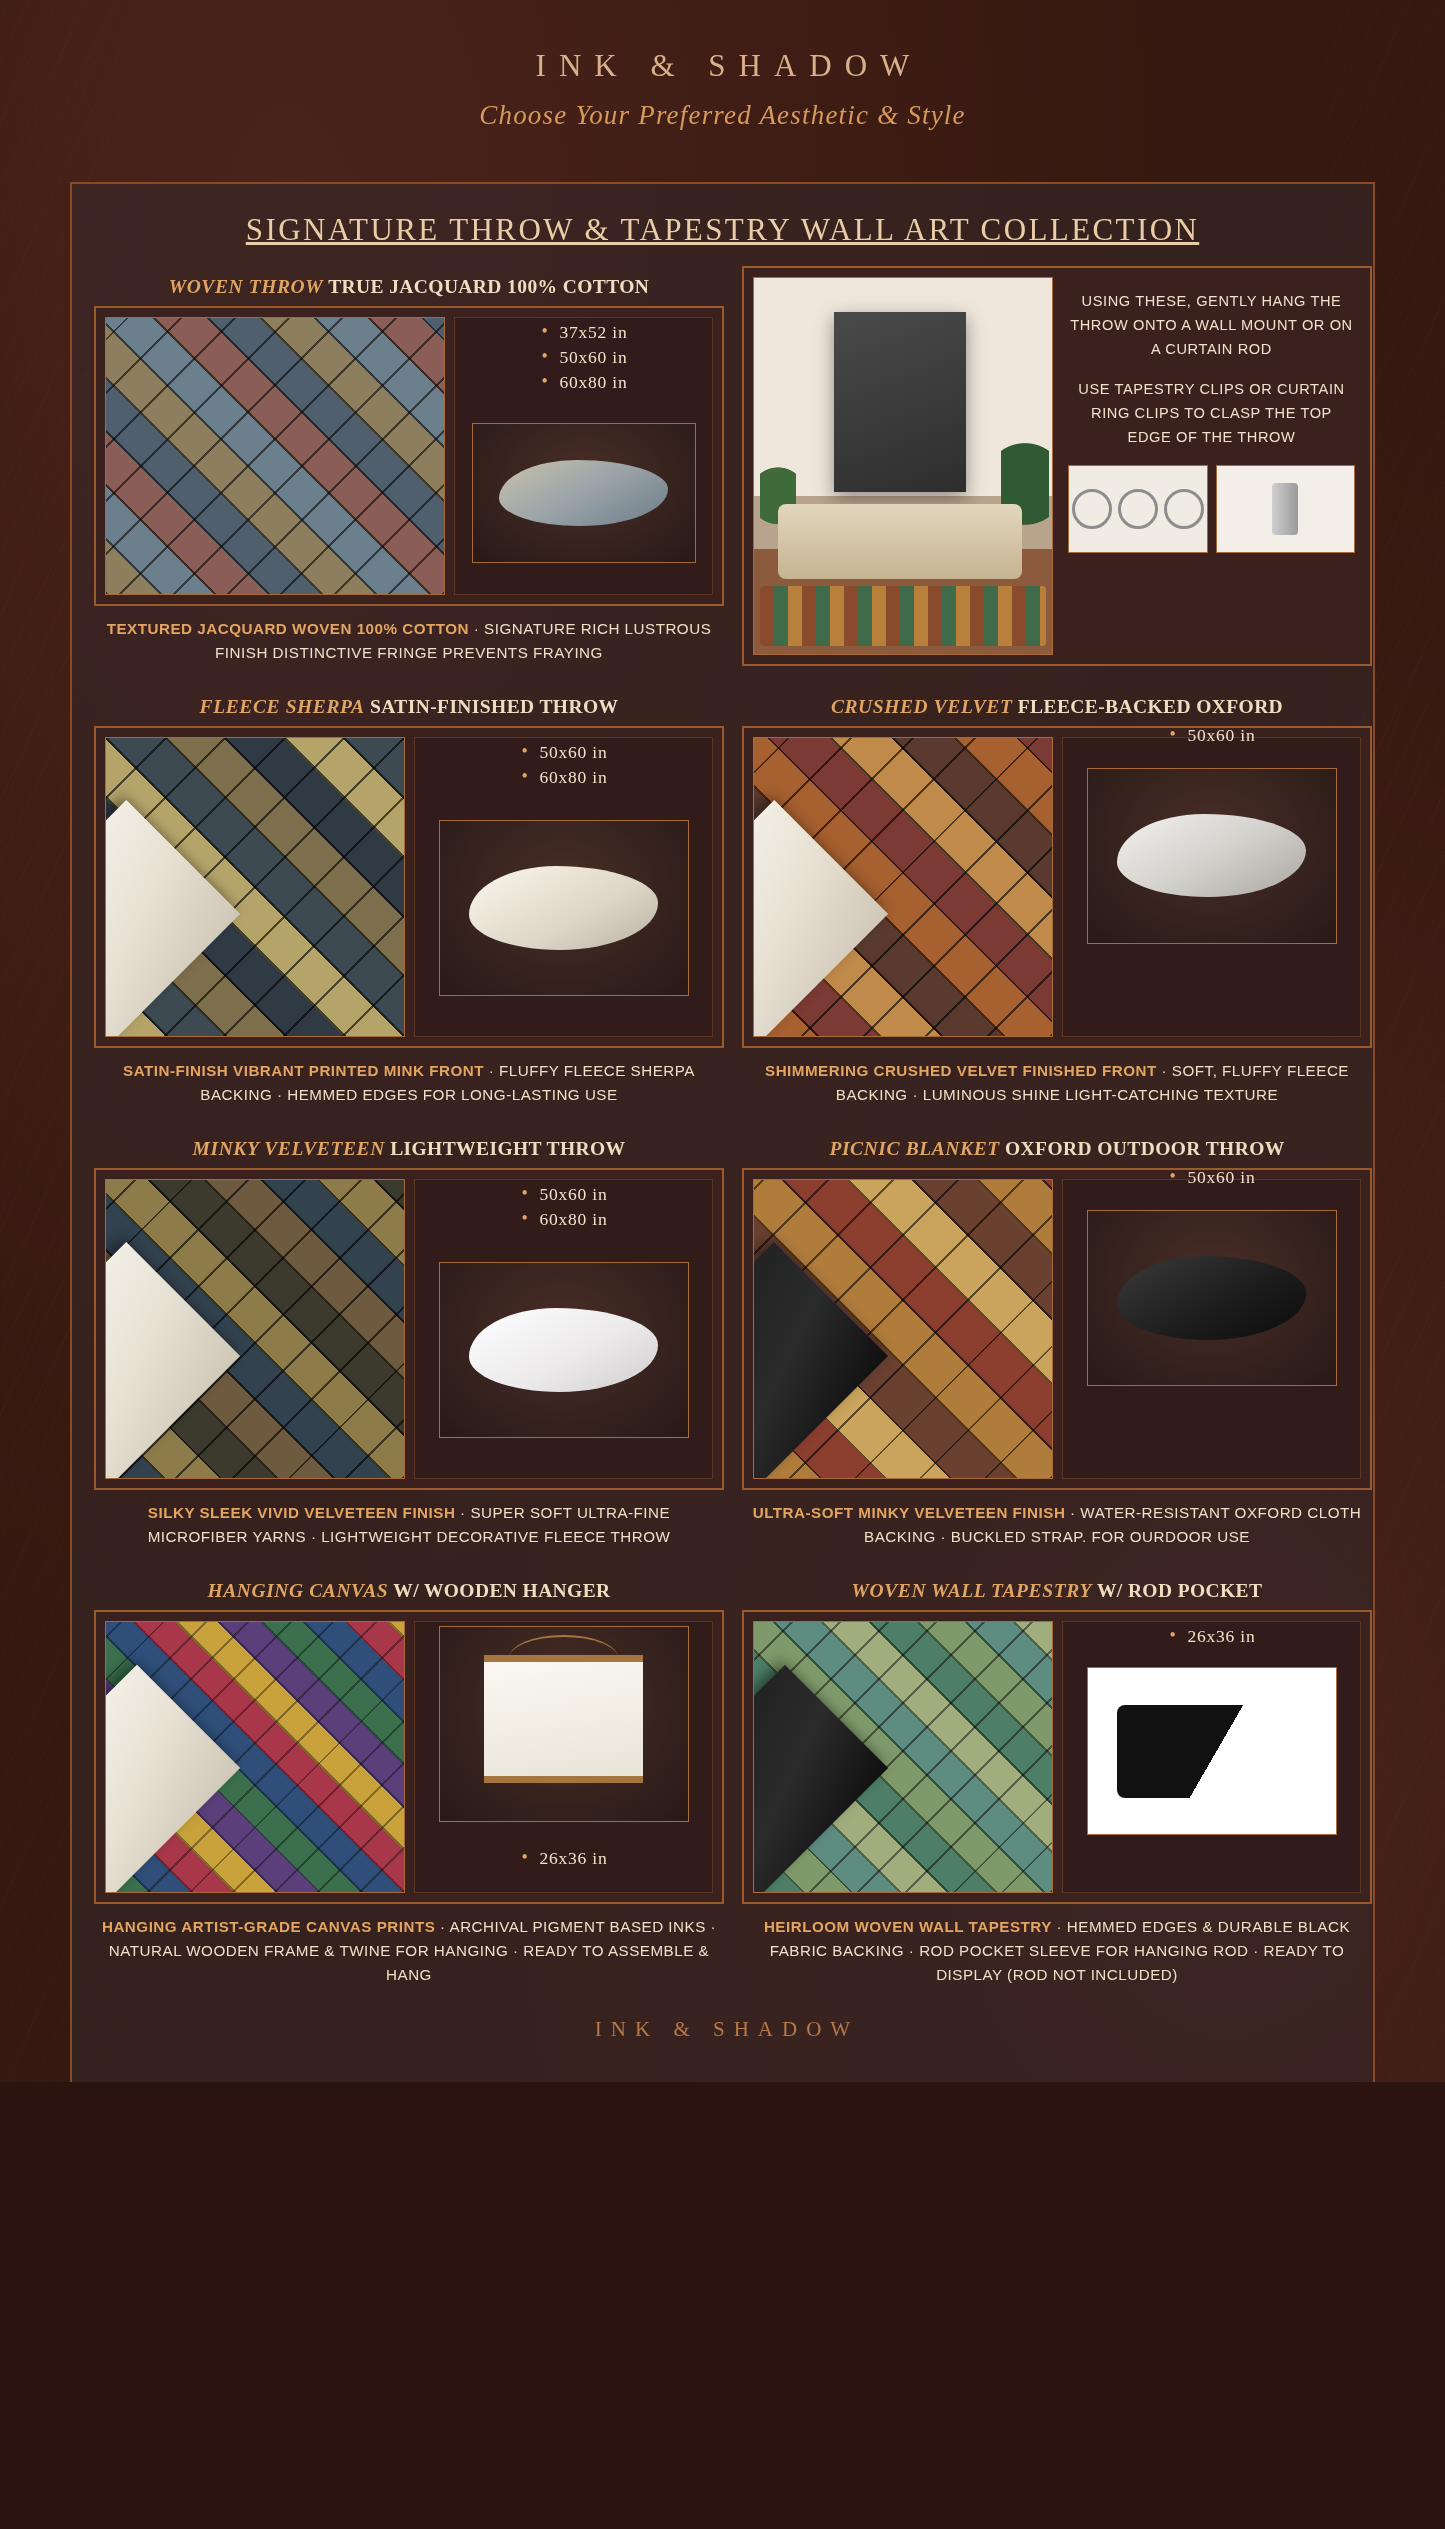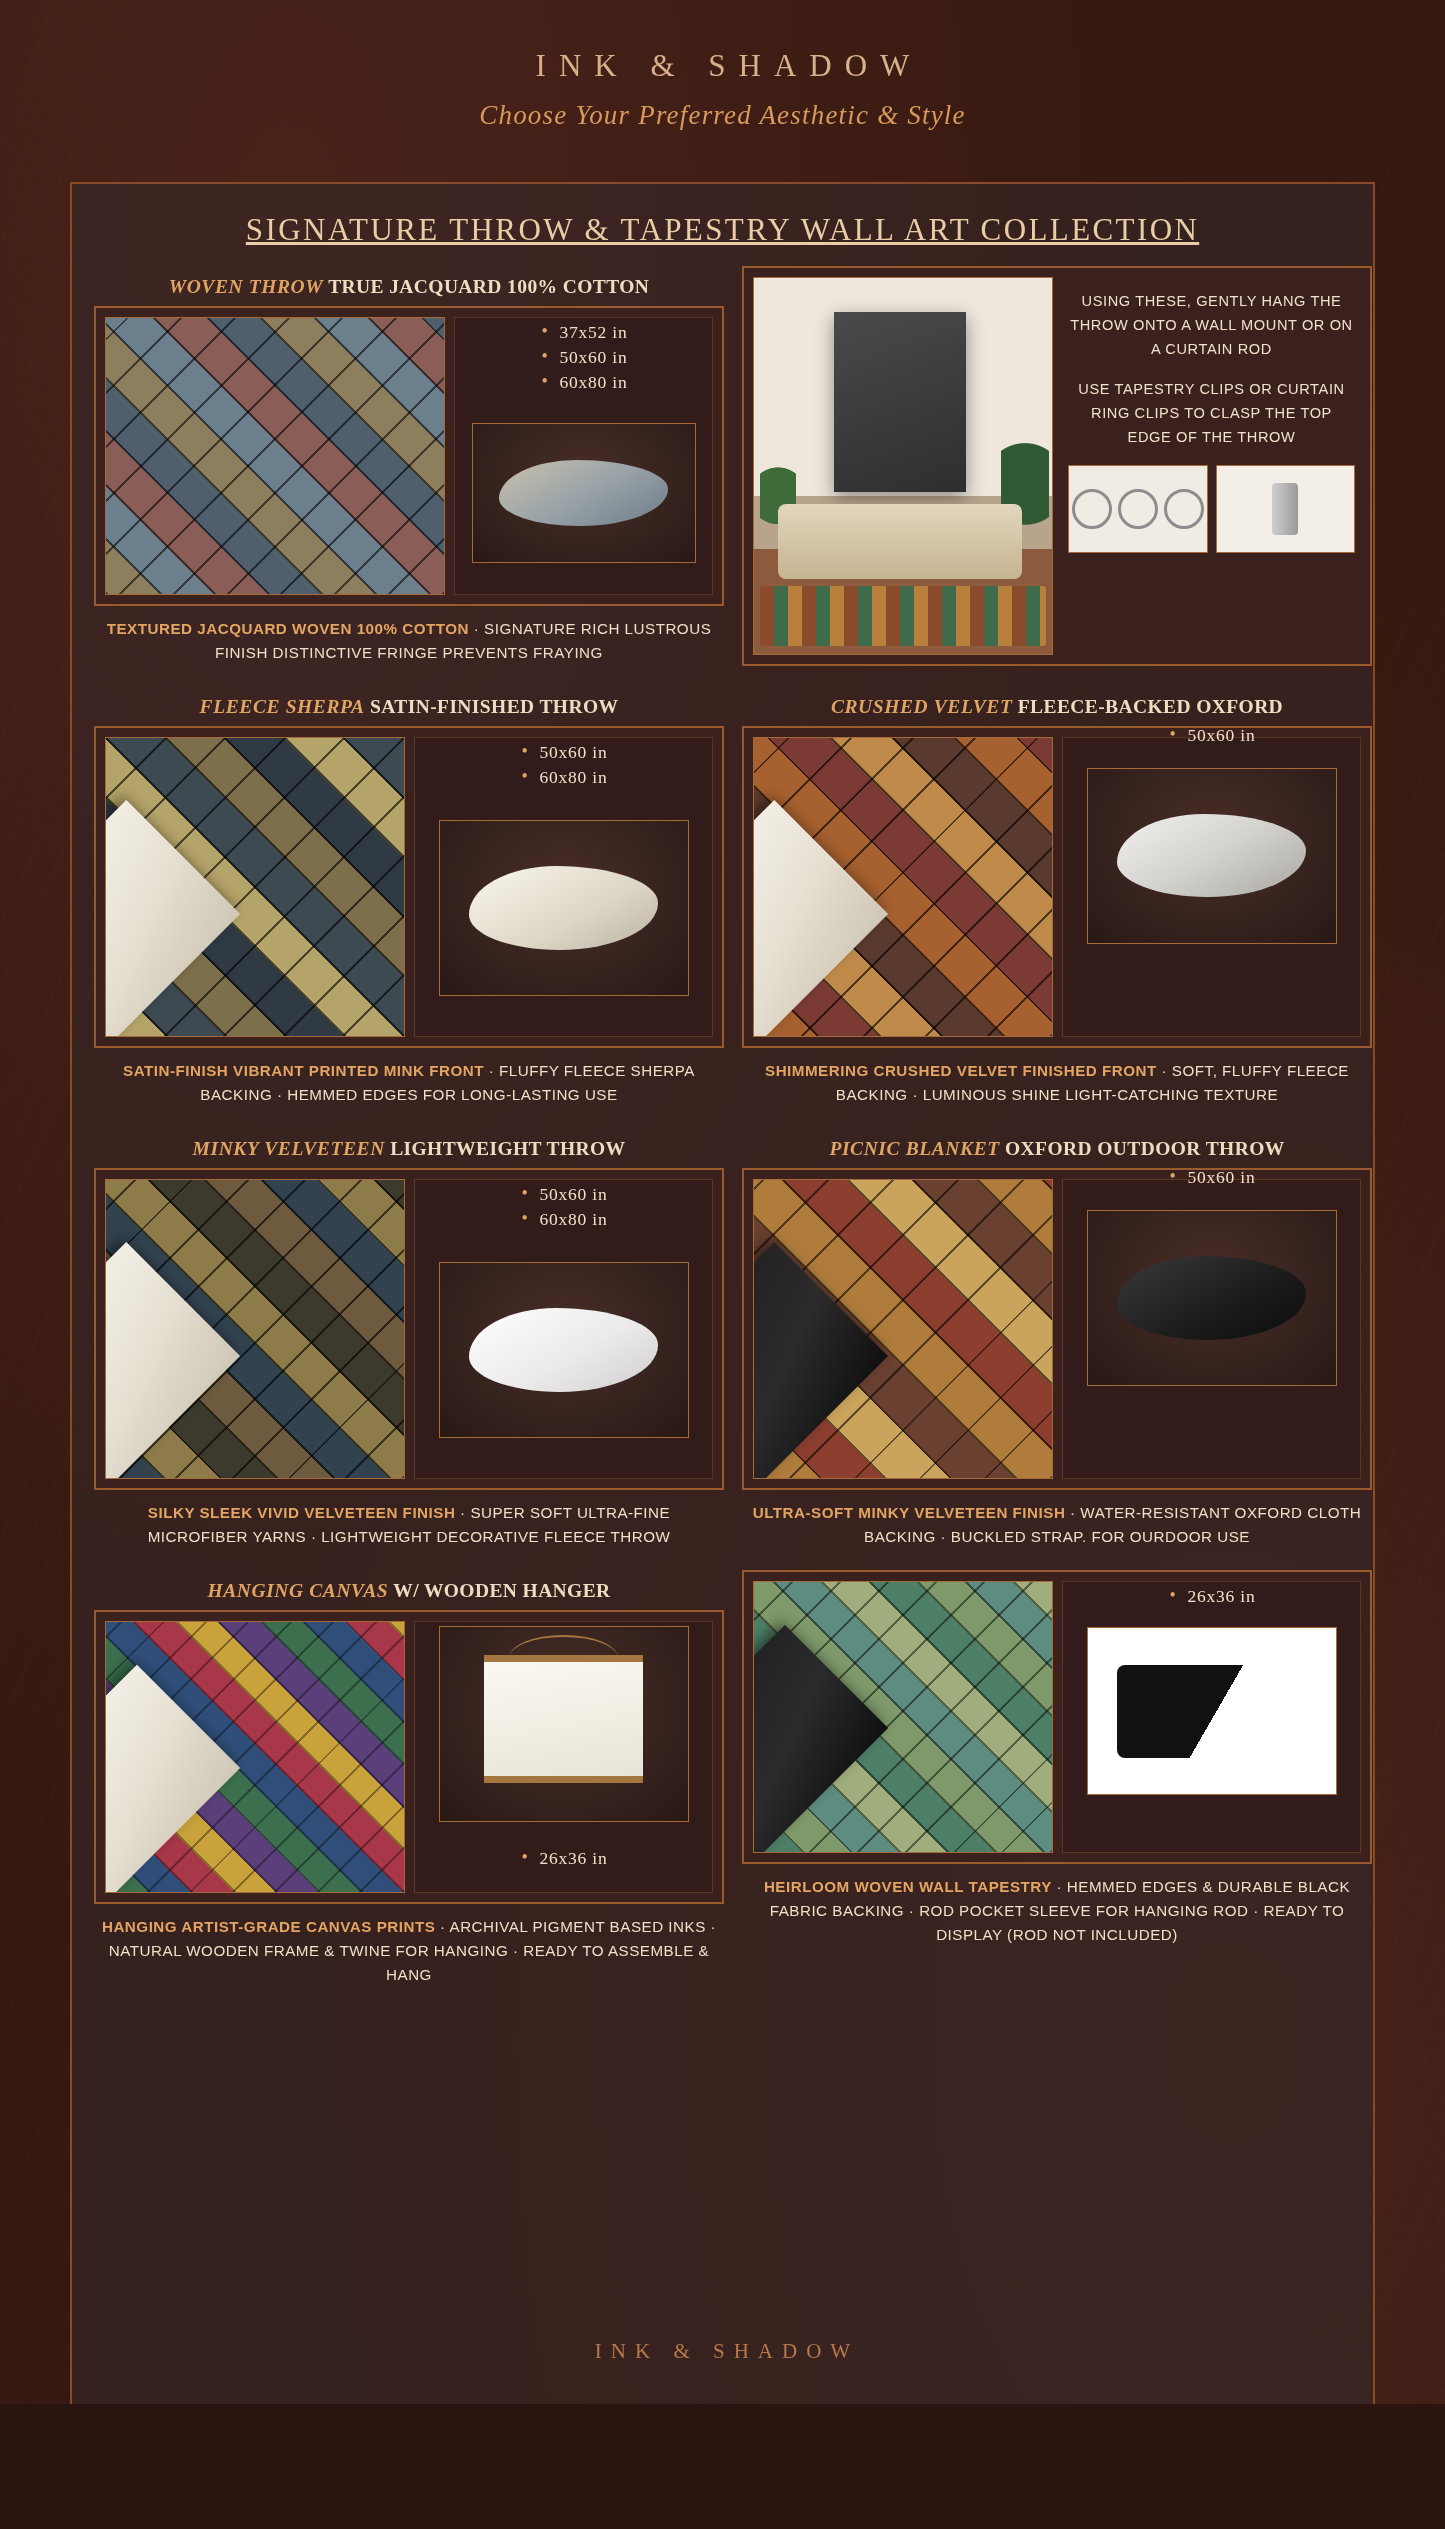--- a/index.html
+++ b/index.html
@@ -4,21 +4,21 @@
 <style>
   * { box-sizing: border-box; }
   html, body {
     margin: 0; padding: 0;
     background: #2b1410;
     font-family: "Liberation Sans", sans-serif;
   }
   .page {
     position: relative;
     width: 1445px;
-    height: 2404px;
+    height: 2082px;
     background:
       radial-gradient(ellipse at 20% 10%, #4a231b 0%, rgba(74,35,27,0) 55%),
       radial-gradient(ellipse at 85% 85%, #47221a 0%, rgba(71,34,26,0) 55%),
       #35180f;
     overflow: hidden;
   }
   
   .bg-deco {
     position: absolute; inset: 0;
     opacity: .20;
@@ -512,20 +512,24 @@
               <li>26x36 in</li>
             </ul>
           </div>
         </div>
         <div class="caption">
           <span class="lead">HANGING ARTIST-GRADE CANVAS PRINTS</span><span> · ARCHIVAL PIGMENT BASED INKS  ·  NATURAL WOODEN FRAME &amp; TWINE FOR HANGING · READY TO ASSEMBLE &amp; HANG</span>
         </div>
       </div>
 
       <div class="card">
+        <div class="card-head">
+          <span class="em">WOVEN WALL TAPESTRY</span>
+          <span>W/ ROD POCKET</span>
+        </div>
         <div class="media-box">
           <div class="photo" style="width:300px;height:272px">
             <div class="quilt q6"></div>
               <div class="fold dark"></div>
           </div>
           <div class="sizes">
             <ul>
               <li>26x36 in</li>
             </ul>
             <div class="photo" style="width:250px;height:168px;margin-top:16px">

